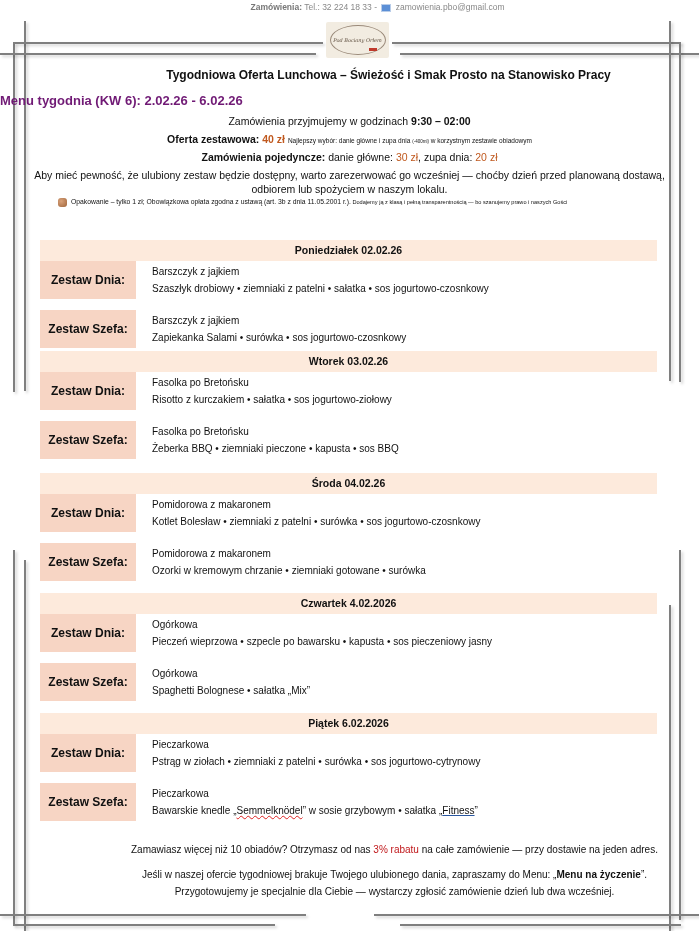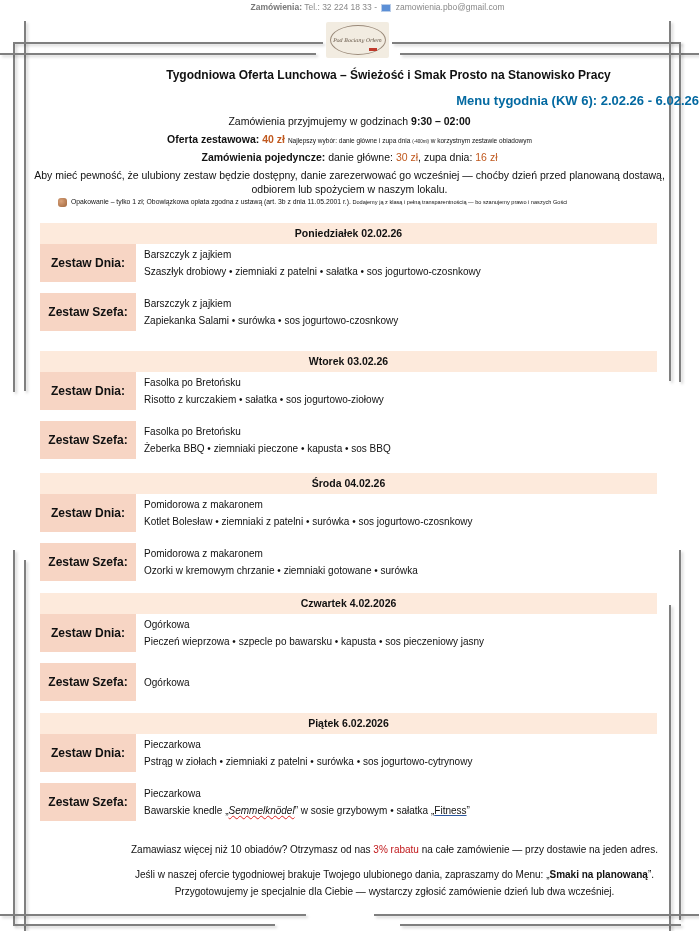--- a/index.html
+++ b/index.html
@@ -8,37 +8,37 @@
   .frame { position:absolute; background:#7f7f7f; box-shadow:2px 2px 3px rgba(0,0,0,0.18); }
   .hdr { position:absolute; top:2px; left:0; width:699px; text-align:center; font-size:8.5px; color:#888;padding-left:28px; }
   .hdr b { font-weight:bold; color:#777; }
   .mail-icon { display:inline-block; width:8px; height:6px; background:#5b8fd6; border:1px solid #b9cde9; vertical-align:middle; margin:0 2px; }
   .logo { position:absolute; left:326px; top:22px; width:63px; height:36px; background:#f2ece1; border-radius:2px;
           display:flex; align-items:center; justify-content:center; }
   .logo-oval { width:54px; height:28px; border:1px solid #9a8a7a; border-radius:50%; position:relative;
                font-family:"DejaVu Serif", serif; font-size:5px; color:#5a4a3a; display:flex; align-items:center; justify-content:center; font-style:italic; }
   .logo-tag { position:absolute; right:8px; bottom:3px; width:8px; height:3px; background:#c0392b; }
   .title { position:absolute; top:68px; left:0; width:699px; text-align:center; font-weight:bold; font-size:12px;padding-left:39px; }
-  .subtitle { position:absolute; top:93px; left:0; width:699px; text-align:right; font-weight:bold; font-size:13px; color:#0369a1; }
+  .subtitle { position:absolute; top:93px; left:0; width:699px; text-align:left; font-weight:bold; font-size:13px; color:#701a75; }
   .line { position:absolute; left:0; width:699px; text-align:center; font-size:10.5px; }
   .orange { color:#c0591f; }
   .small { font-size:6.5px; }
   .tiny { font-size:4.5px; }
   .pack { position:absolute; top:198px; left:58px; font-size:6.8px; white-space:nowrap; }
   .pack .box-icon { display:inline-block; width:9px; height:9px; background:radial-gradient(circle at 35% 35%, #d9a27a, #a0653b); border-radius:3px; vertical-align:middle; margin-right:4px; }
   .pack .smaller { font-size:5.6px; }
   .day { position:absolute; left:40px; width:617px; }
   .day-head { height:21px; background:#fdeadc; text-align:center; font-weight:bold; font-size:10.5px; line-height:21px; }
   .set { display:flex; height:38px; }
   .set-label { width:96px; background:#f7d5c4; font-weight:bold; font-size:12px; display:flex; align-items:center; justify-content:center; }
-  .set-items { padding-left:8px; font-size:10px; display:flex; flex-direction:column; justify-content:center; line-height:17px; }
+  .set-items { padding-left:16px; font-size:10px; display:flex; flex-direction:column; justify-content:center; line-height:17px; }
   .gap { height:11px; }
   .footer-line { position:absolute; left:0; width:699px; text-align:center; font-size:10px;padding-left:45px; }
   .red { color:#c0181b; }
-  .squig { text-decoration:underline wavy #d22;font-style:italic; }
+  .squig { text-decoration:underline wavy #d22; }
   .uline { text-decoration:underline #2a57a0; }
 </style>
 </head>
 <body>
 
 <div class="frame" style="left:24px;top:21px;width:2px;height:370px;"></div>
 <div class="frame" style="left:13px;top:42px;width:2px;height:350px;"></div>
 <div class="frame" style="left:13px;top:42px;width:310px;height:2px;"></div>
 <div class="frame" style="left:0;top:53px;width:316px;height:2px;"></div>
 <div class="frame" style="left:392px;top:42px;width:289px;height:2px;"></div>
@@ -75,33 +75,33 @@
   <span>Zamówienia przyjmujemy w godzinach </span><b>9:30 – 02:00</b>
 </div>
 
 <div class="line" style="top:133px;">
   <b>Oferta zestawowa:</b>
   <b class="orange">40 zł</b>
   <span class="small">Najlepszy wybór: danie główne i zupa dnia </span><span class="tiny">(-400ml)</span><span class="small"> w korzystnym zestawie obiadowym</span>
 </div>
 
 <div class="line" style="top:151px;">
-  <b>Zamówienia pojedyncze:</b><span> danie główne: </span><span class="orange">30 zł</span><span>, zupa dnia: </span><span class="orange">16 zł</span>
+  <b>Zamówienia pojedyncze:</b><span> danie główne: </span><span class="orange">30 zł</span><span>, zupa dnia: </span><span class="orange">20 zł</span>
 </div>
 
 <div class="line" style="top:168px;line-height:14px;">
-  <div>Aby mieć pewność, że ulubiony zestaw będzie dostępny, danie zarezerwować go wcześniej — choćby dzień przed planowaną dostawą,</div>
+  <div>Aby mieć pewność, że ulubiony zestaw będzie dostępny, warto zarezerwować go wcześniej — choćby dzień przed planowaną dostawą,</div>
   <div>odbiorem lub spożyciem w naszym lokalu.</div>
 </div>
 
 <div class="pack">
   <span class="box-icon"></span><span>Opakowanie – tylko 1 zł; Obowiązkowa opłata zgodna z ustawą (art. 3b z dnia 11.05.2001 r.).</span><span class="smaller"> Dodajemy ją z klasą i pełną transparentnością — bo szanujemy prawo i naszych Gości</span>
 </div>
 
-<div class="day" style="top:223px;">
+<div class="day" style="top:240px;">
   <div class="day-head">Poniedziałek 02.02.26</div>
   <div class="set">
     <div class="set-label">Zestaw Dnia:</div>
     <div class="set-items">
         <span>Barszczyk z jajkiem</span>
         <span>Szaszłyk drobiowy • ziemniaki z patelni • sałatka • sos jogurtowo-czosnkowy</span>
       </div>
   </div>
   <div class="gap"></div>
   <div class="set">
@@ -158,20 +158,21 @@
     <div class="set-items">
         <span>Ogórkowa</span>
         <span>Pieczeń wieprzowa • szpecle po bawarsku • kapusta • sos pieczeniowy jasny</span>
       </div>
   </div>
   <div class="gap"></div>
   <div class="set">
     <div class="set-label">Zestaw Szefa:</div>
     <div class="set-items">
         <span>Ogórkowa</span>
+        <span>Spaghetti Bolognese • sałatka „Mix”</span>
       </div>
   </div>
 </div>
 
 <div class="day" style="top:713px;">
   <div class="day-head">Piątek 6.02.2026</div>
   <div class="set">
     <div class="set-label">Zestaw Dnia:</div>
     <div class="set-items">
         <span>Pieczarkowa</span>
@@ -186,15 +187,15 @@
         <span><span>Bawarskie knedle „</span><span class="squig">Semmelknödel</span><span>” w sosie grzybowym • sałatka „</span><span class="uline">Fitness</span><span>”</span></span>
       </div>
   </div>
 </div>
 
 <div class="footer-line" style="top:844px;">
   <span>Zamawiasz więcej niż 10 obiadów? Otrzymasz od nas </span><span class="red">3% rabatu</span><span> na całe zamówienie — przy dostawie na jeden adres.</span>
 </div>
 
 <div class="footer-line" style="top:866px;line-height:17px;">
-  <div><span>Jeśli w naszej ofercie tygodniowej brakuje Twojego ulubionego dania, zapraszamy do Menu: „</span><b>Smaki na planowaną</b><span>”.</span></div>
+  <div><span>Jeśli w naszej ofercie tygodniowej brakuje Twojego ulubionego dania, zapraszamy do Menu: „</span><b>Menu na życzenie</b><span>”.</span></div>
   <div>Przygotowujemy je specjalnie dla Ciebie — wystarczy zgłosić zamówienie dzień lub dwa wcześniej.</div>
 </div>
 
 </body></html>

